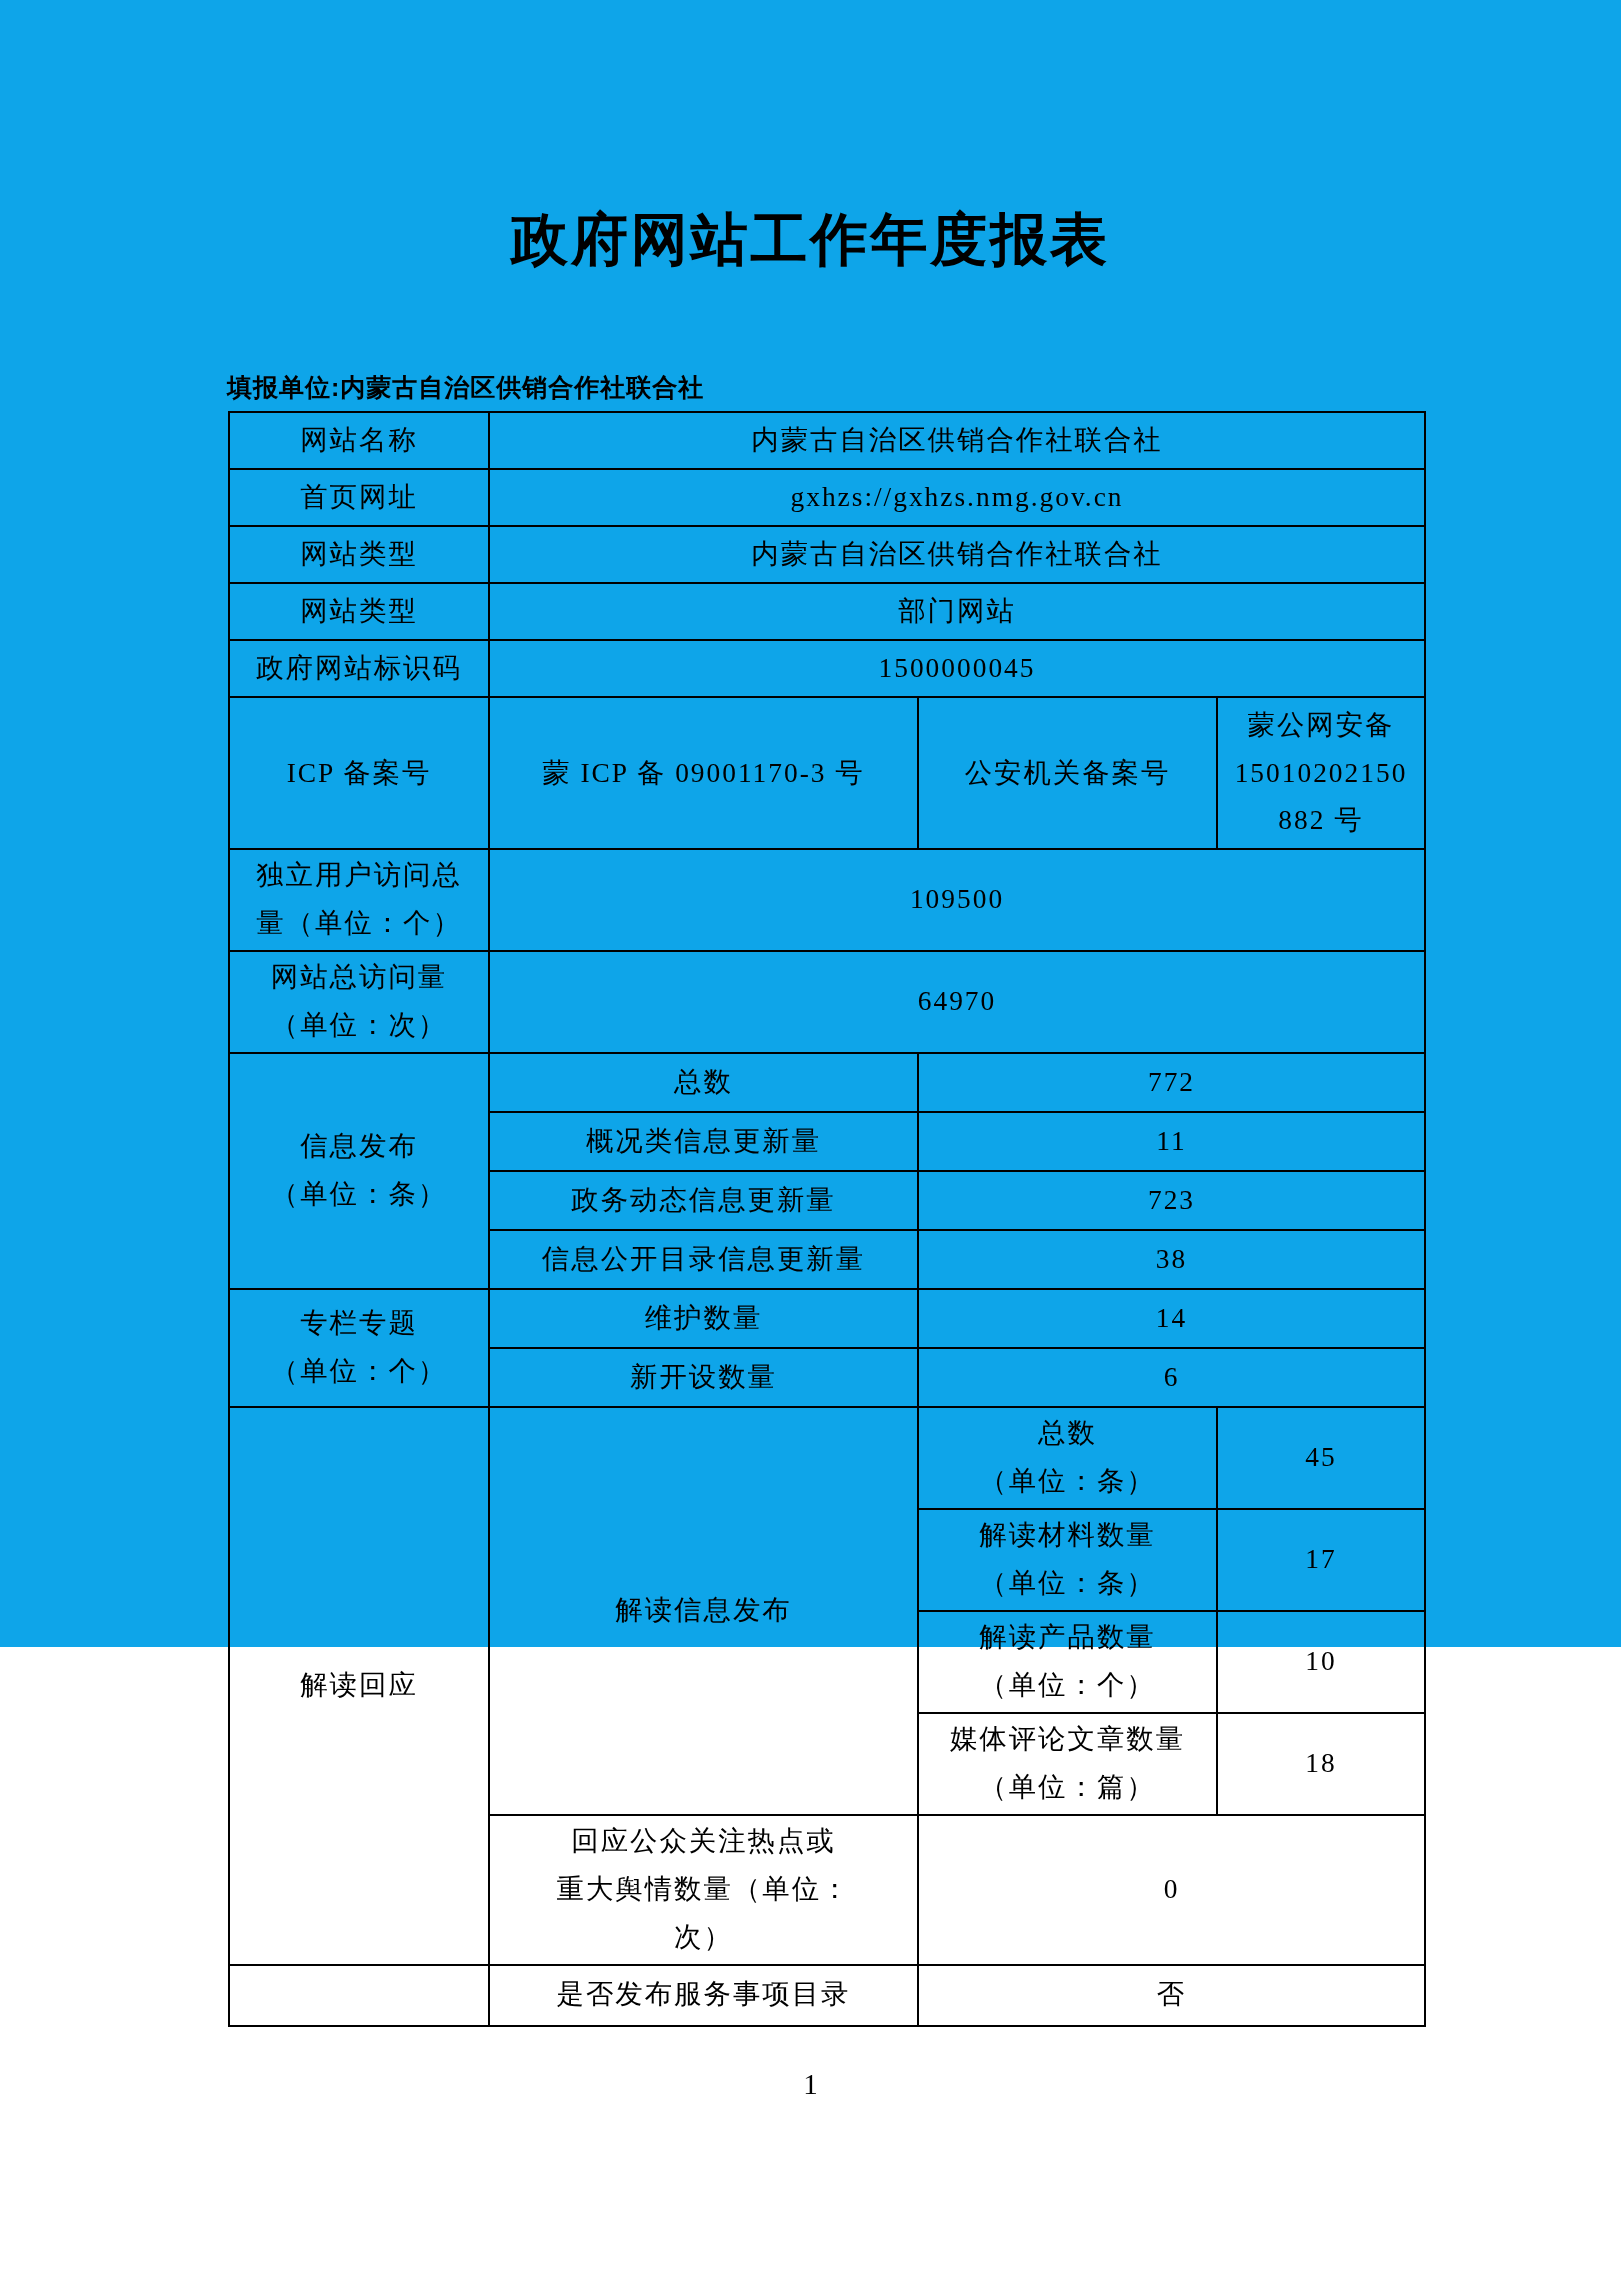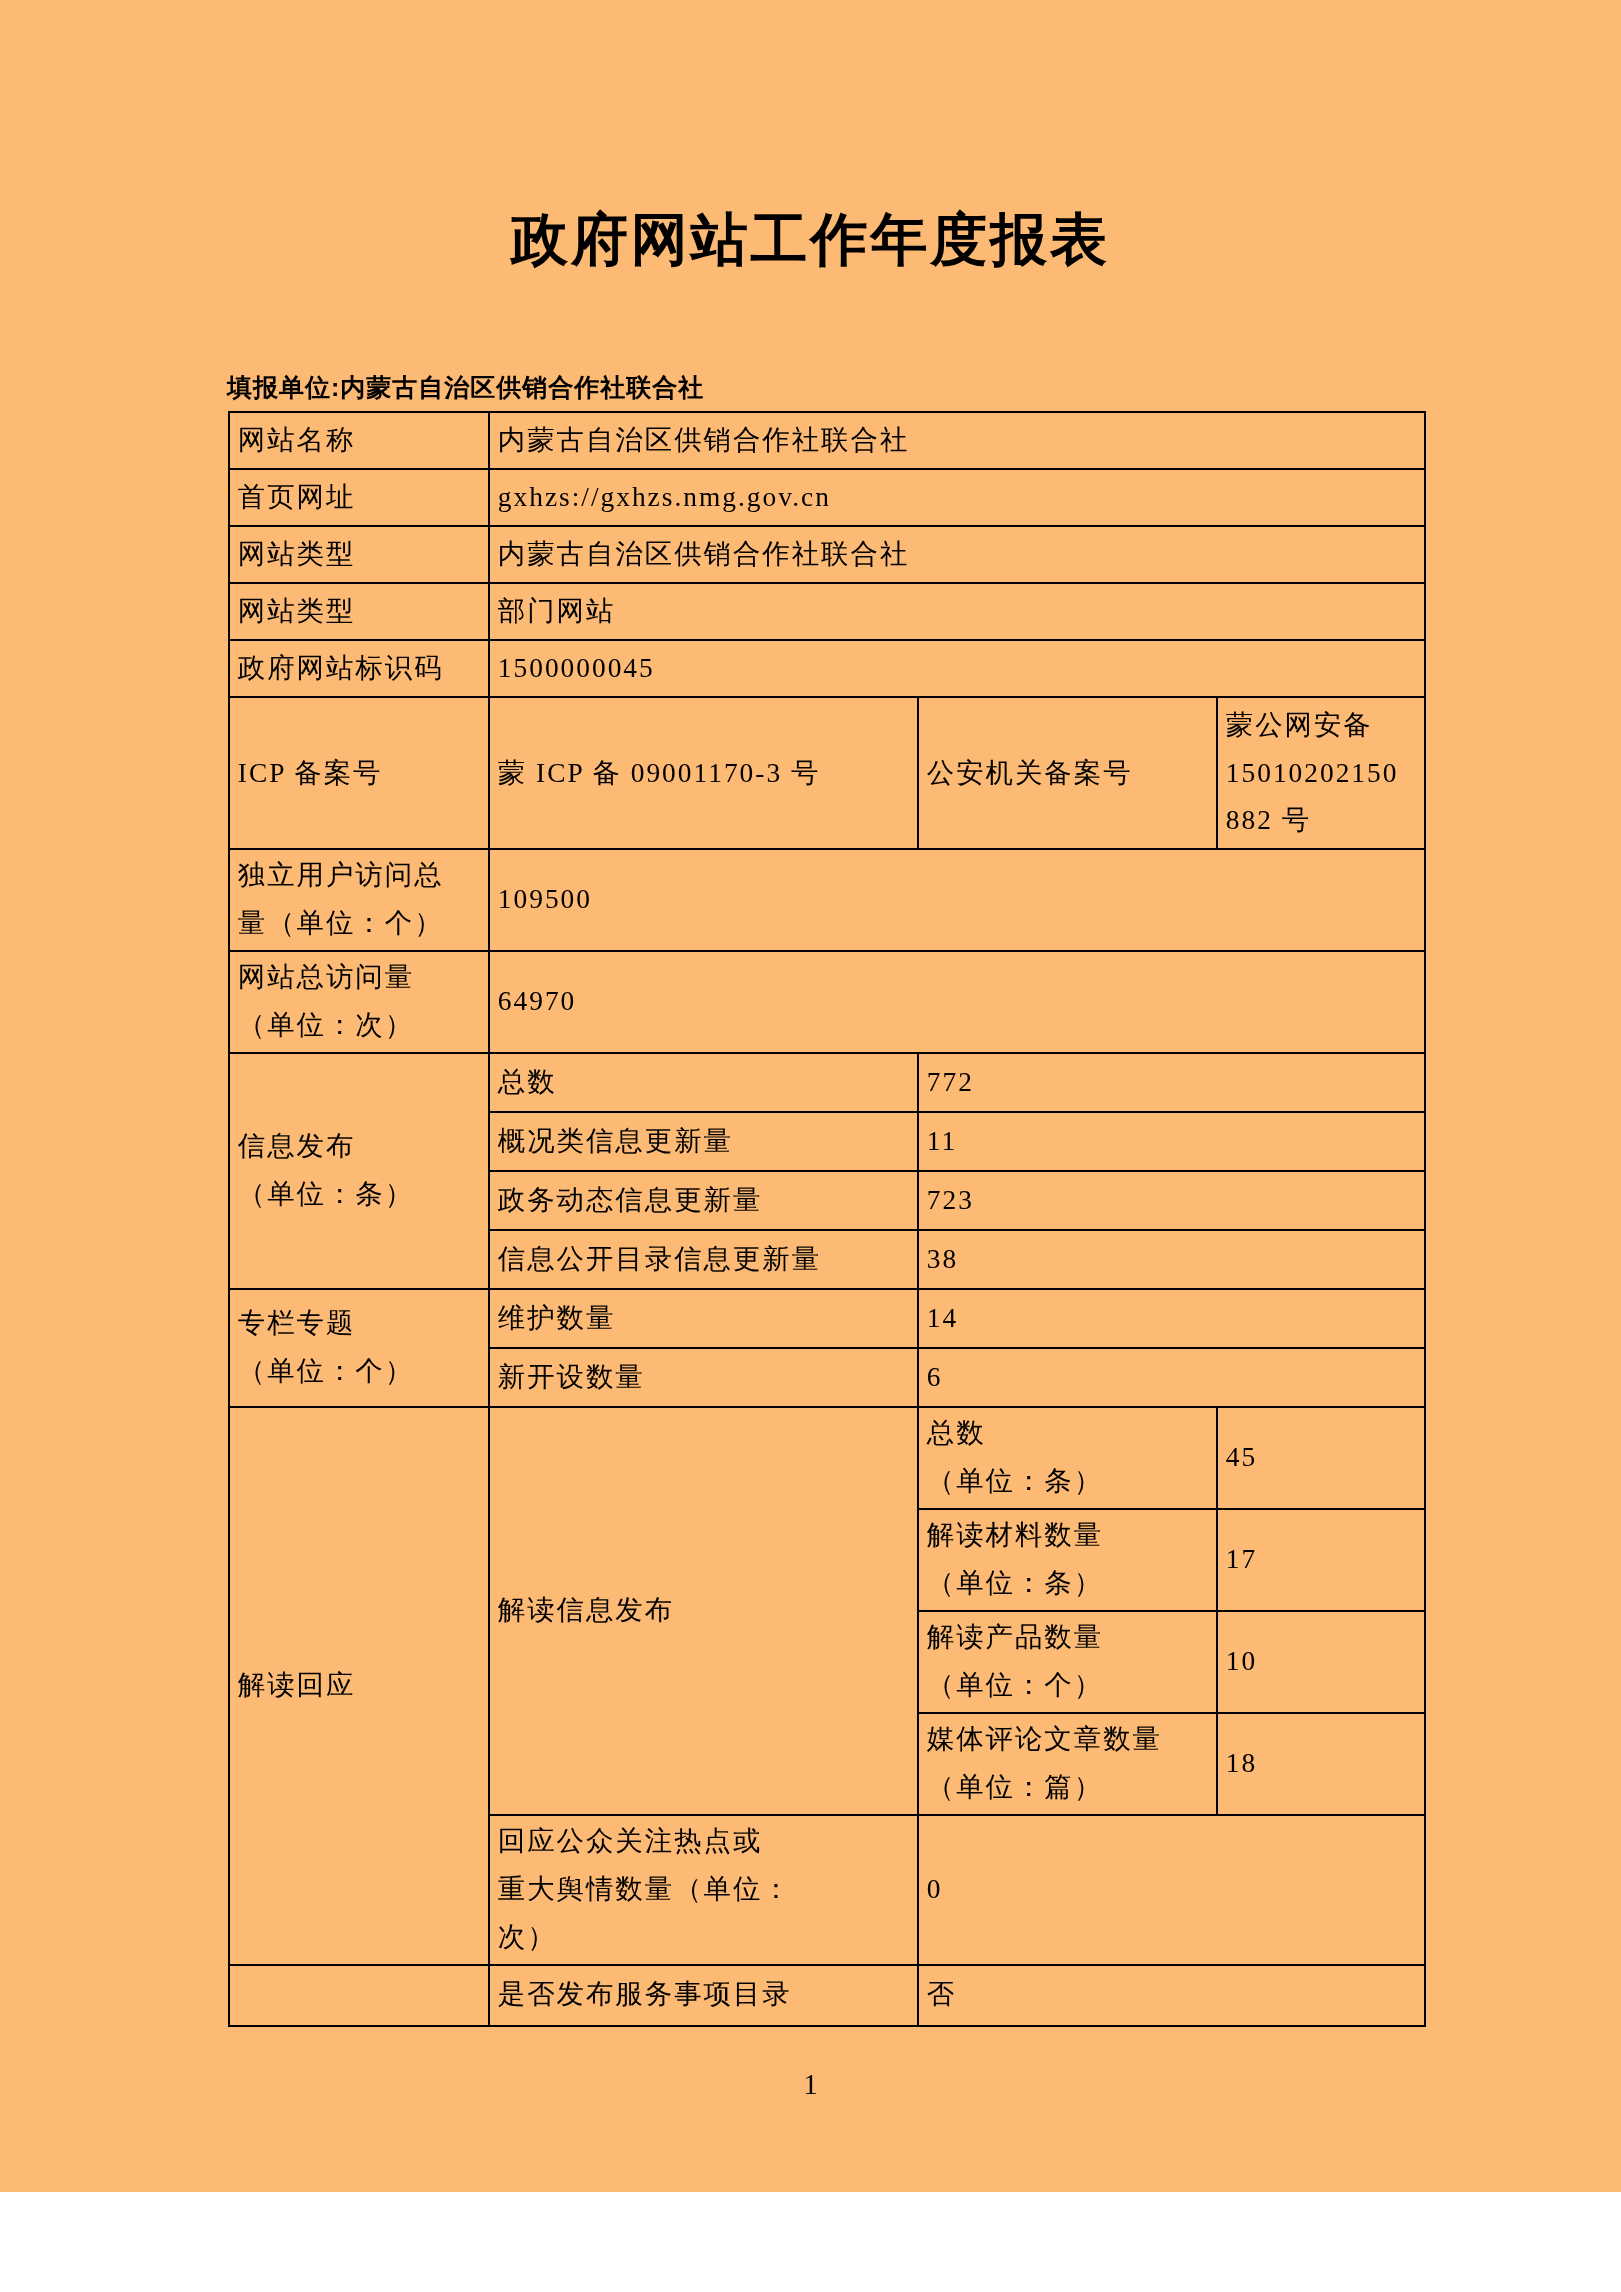--- a/index.html
+++ b/index.html
@@ -7,22 +7,22 @@
   body {
     width: 1621px;
     height: 2293px;
     font-family: "Liberation Serif", "DejaVu Serif", serif;
     color: #000000;
     position: relative;
     overflow: hidden;
   }
   .page {
     width: 1621px;
-    height: 2192px;
-    background: #fdba74;
+    height: 1647px;
+    background: #0ea5e9;
     position: relative;
   }
   .doc-title {
     padding-top: 208px;
     text-align: center;
     font-family: "Liberation Sans", "DejaVu Sans", sans-serif;
     font-weight: bold;
     font-size: 57px;
     letter-spacing: 2.9px;
     line-height: 1.1;
@@ -41,21 +41,21 @@
     letter-spacing: 1px;
   }
   table.report {
     border-collapse: collapse;
     table-layout: fixed;
     margin-left: 228px;
     width: 1196px;
   }
   table.report td {
     border: 2px solid #000000;
-    text-align: left;
+    text-align: center;
     vertical-align: middle;
     font-size: 27.4px;
     line-height: 1.75;
     letter-spacing: 2px;
     white-space: pre-line;
     padding: 2px 7.8px;
     word-break: break-all;
   }
   
   td.sp-wide   { letter-spacing: 17.6px; padding-left: 23.5px; }

